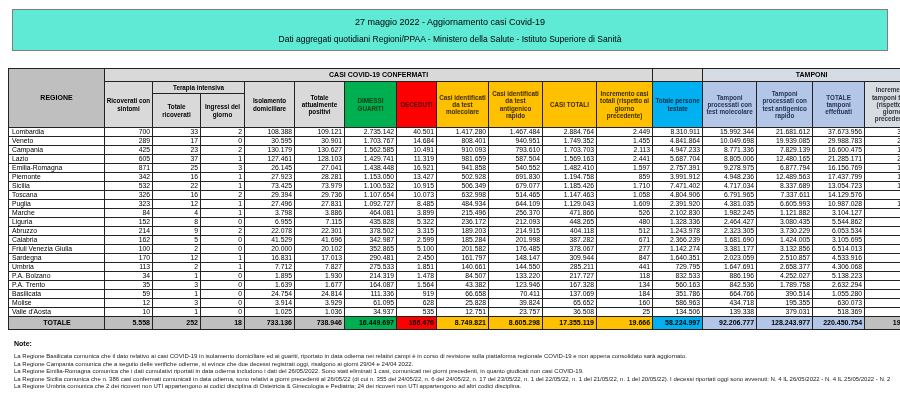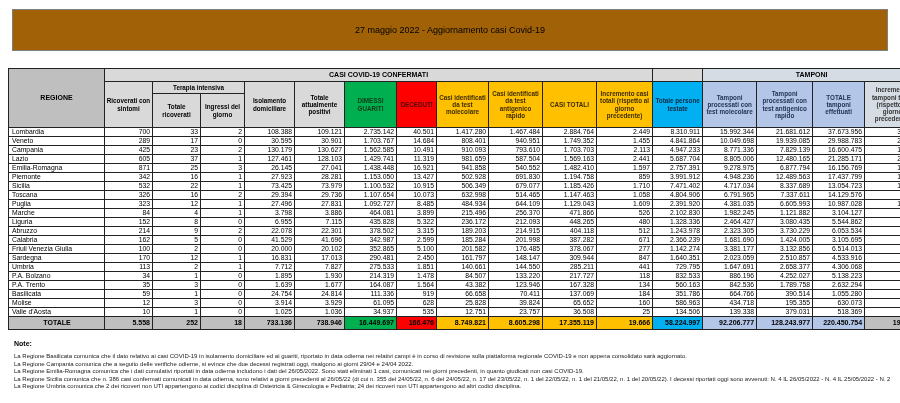--- a/index.html
+++ b/index.html
@@ -4,21 +4,21 @@
 <style>
   * { box-sizing: border-box; margin: 0; padding: 0; }
   html, body { background: #fff; }
   body {
     width: 900px; height: 403px; overflow: hidden; position: relative;
     font-family: "Liberation Sans", sans-serif; color: #000;
   }
   .titlebox {
     position: absolute; left: 12px; right: 12px; top: 9px; height: 42px;
     border: 1px solid #7f7f7f; display: flex; flex-direction: column;
-    align-items: center; justify-content: center; gap: 7px; background: #a16207;
+    align-items: center; justify-content: center; gap: 7px; background: #5eead4;
   }
   .titlebox .t1 { font-size: 9px; }
   .titlebox .t2 { font-size: 8.5px; }
 
   table {
     position: absolute; left: 8px; top: 68px; width: 884px;
     border-collapse: collapse; table-layout: fixed;
   }
   th, td { border: 1px solid #222; overflow: hidden; white-space: nowrap; }
   thead th {
@@ -55,20 +55,21 @@
 
   .notes { position: absolute; left: 14px; top: 340px; width: 876px; }
   .notes .notes-title { font-size: 7px; font-weight: bold; margin-bottom: 6px; }
   .notes .note-line { font-size: 6px; line-height: 7.6px; color: #1a1a1a; white-space: nowrap; overflow: hidden; }
 </style>
 </head>
 <body>
 
 <div class="titlebox">
   <div class="t1">27 maggio 2022 - Aggiornamento casi Covid-19</div>
+  <div class="t2">Dati aggregati quotidiani Regioni/PPAA - Ministero della Salute - Istituto Superiore di Sanità</div>
 </div>
 
 <table>
   <colgroup>
     <col style="width:96px">
       <col style="width:48px">
       <col style="width:48px">
       <col style="width:44px">
     <col style="width:50px">
       <col style="width:50px">

